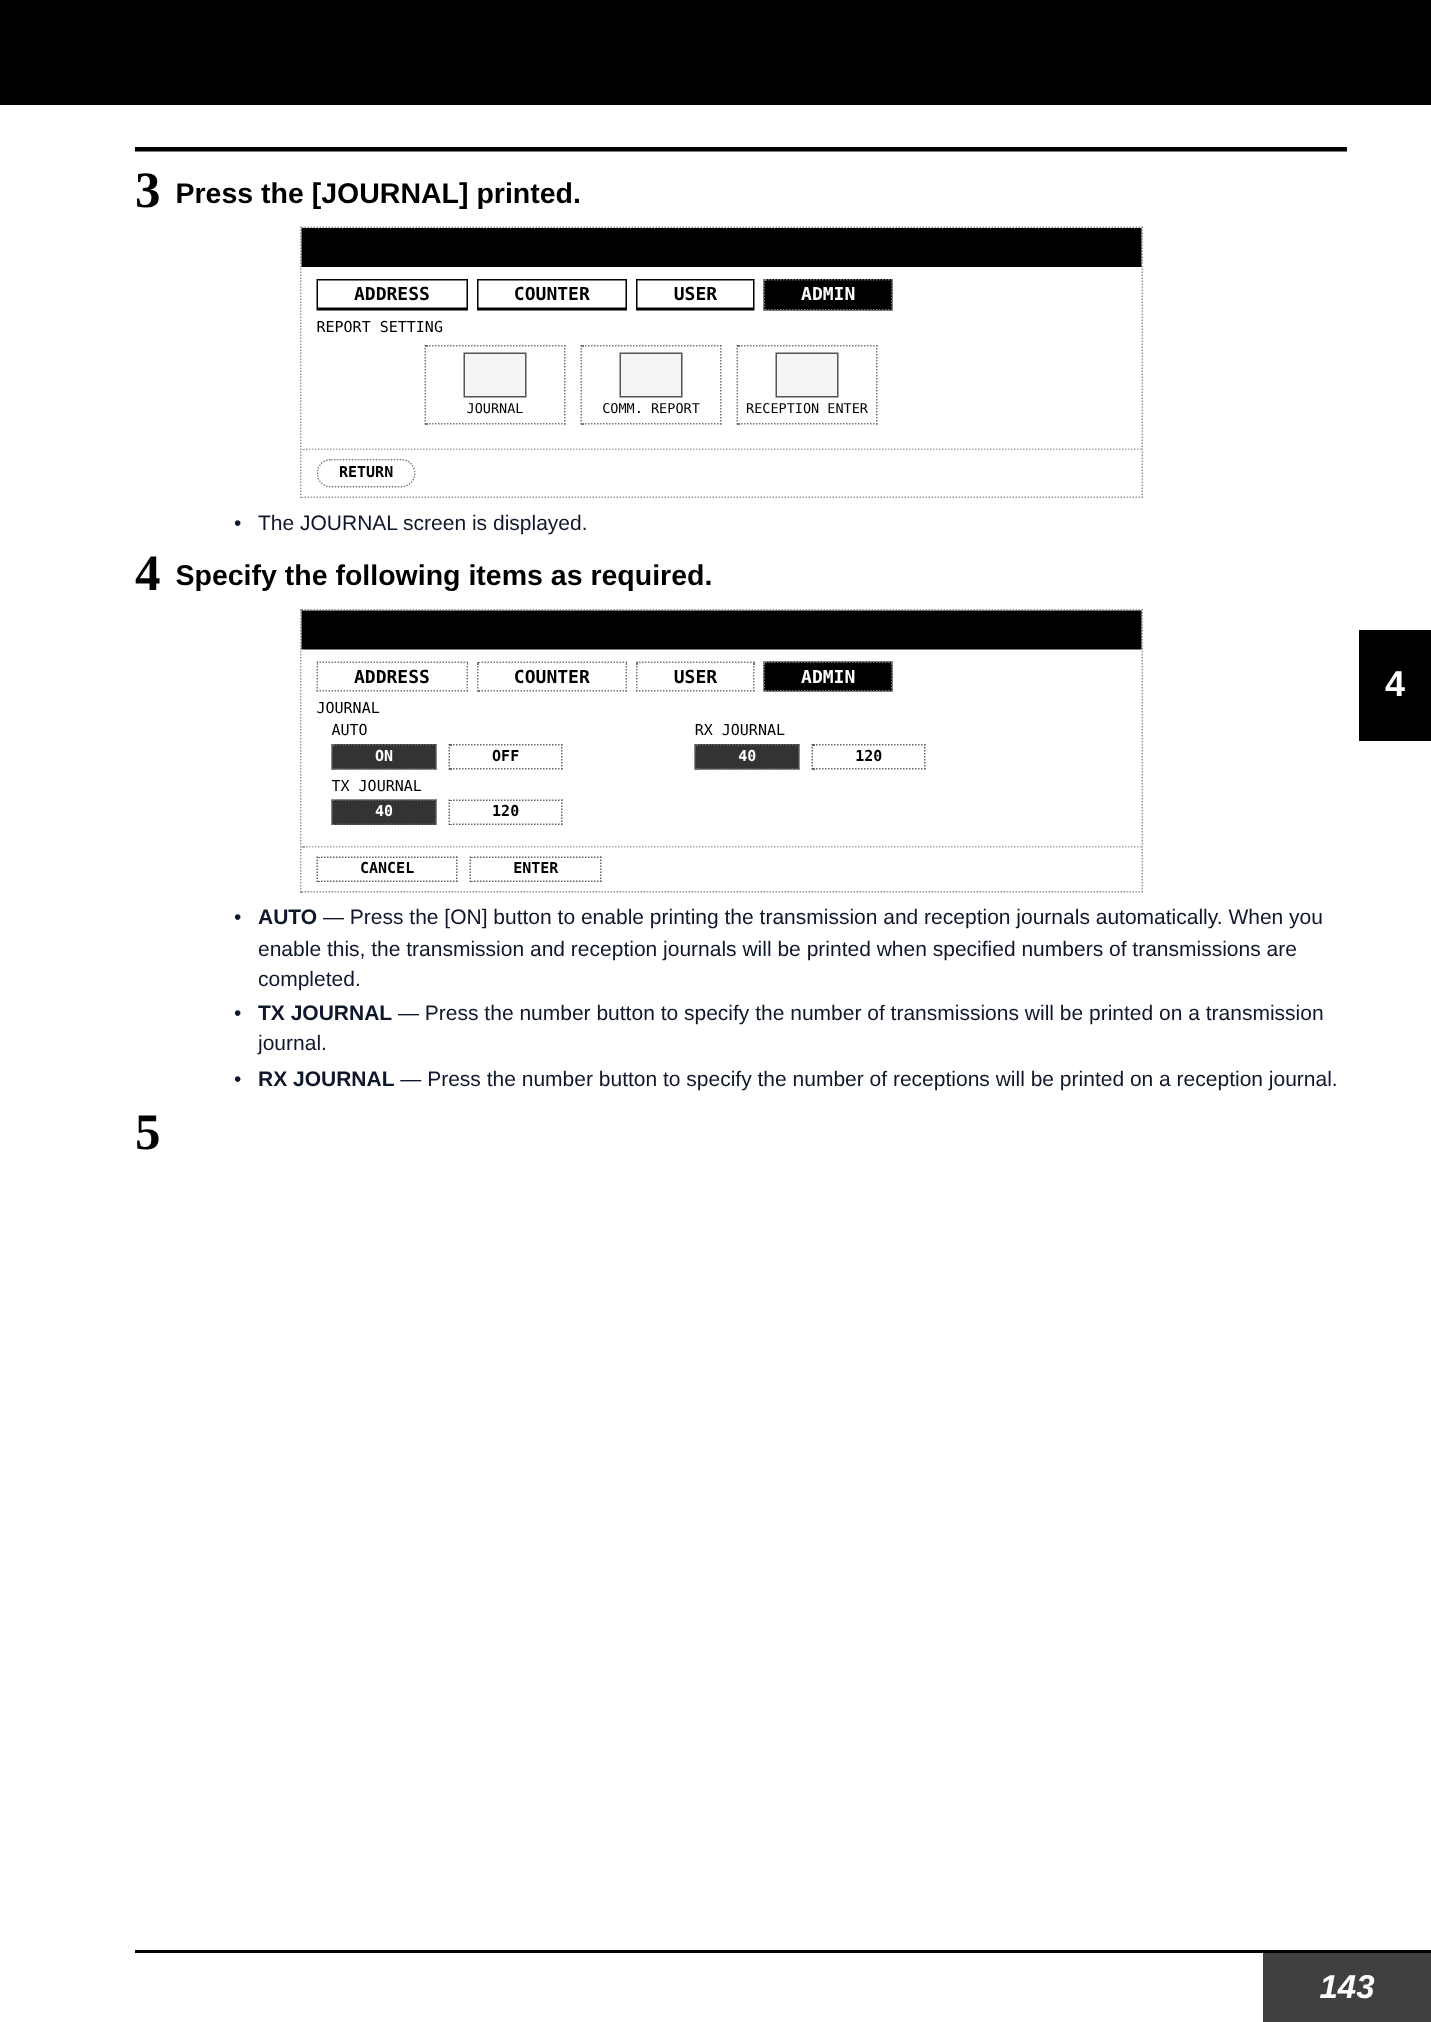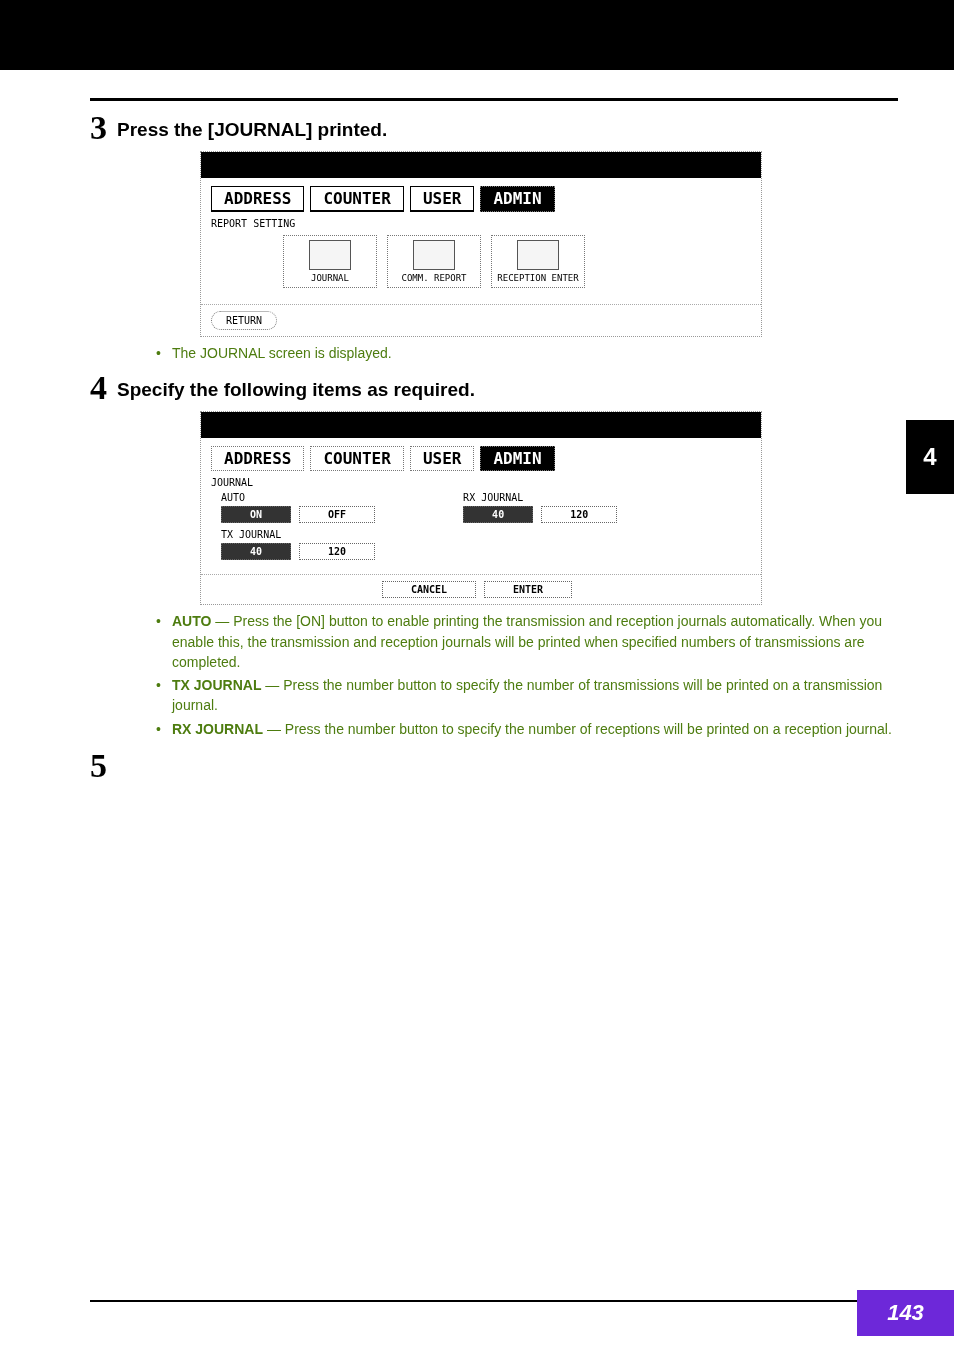--- a/index.html
+++ b/index.html
@@ -2,42 +2,42 @@
 <html><head>
 <meta charset="utf-8">
 <style>
 body{margin:0;background:#fff;font-family:Arial,Helvetica,sans-serif;width:954px}
 .top-black{height:70px;background:#000;margin:0 0 28px 0}
 .content{padding:0 56px 0 90px}
 .hr-main{border-top:3px solid #000;margin:0 0 10px 0}
 .step{display:flex;align-items:flex-start;gap:10px;margin-bottom:6px}
 .step-num{font:bold 34px "Times New Roman",serif;line-height:1}
 .step-title{font:bold 19px Arial;padding-top:8px}
-.sub-bullets{font:14px Arial;padding-left:64px;margin-top:6px;color:#4d7c0f}
+.sub-bullets{font:14px Arial;padding-left:64px;margin-top:6px;color:#0f172a}
 .sub-bullets li{margin-bottom:3px;line-height:1.45}
 .screenshot{width:560px;margin:6px 0 6px 110px;border:1px dotted #999;font-family:monospace;font-size:11px}
 .shot-top{height:26px;background:#000}
 .tabrow{display:flex;gap:6px;padding:8px 10px 2px 10px}
-.tab{padding:2px 12px;font-size:16px;background:#fff;border:1px solid #000;font-weight:bold;border-bottom:2px solid #000}
+.tab{padding:2px 24px;font-size:12px;background:#fff;border:1px solid #000;font-weight:bold;border-bottom:2px solid #000}
 .tab.active{background:#000000;color:#fff}
 .tab.dotted{border:1px dotted #777}
 .shot-body{padding:4px 10px 10px 10px;font-size:10px}
 .icon-btn{display:inline-flex;flex-direction:column;align-items:center;width:84px;border:1px dotted #777;padding:4px;margin-right:10px;font-size:9px}
 .icon-btn .pic{width:40px;height:28px;border:1px solid #555;margin-bottom:3px;background:#f5f5f5}
 .icon-row{display:flex;padding:6px 0 6px 72px}
-.pill-btn{display:inline-block;border:1px dotted #777;padding:3px 14px;font-size:10px;font-weight:normal;border-radius:10px;margin:6px 0 6px 10px;background:#fff}
+.pill-btn{display:inline-block;border:1px dotted #777;padding:3px 14px;font-size:10px;font-weight:bold;border-radius:10px;margin:6px 0 6px 10px;background:#fff}
 .small-btn{display:inline-block;border:1px dotted #666;padding:2px 28px;font-size:10px;font-weight:bold;margin-right:8px}
 .small-btn.active{background:#333;color:#fff}
 .settings-grid{display:flex;gap:80px;padding:4px 10px}
 .set-col{font-size:10px}
 .set-col .lbl{margin-bottom:3px}
 .btn-pair{display:flex}
-.bottom-bar{display:flex;justify-content:center;padding:6px 10px;border-top:1px dotted #aaa}
+.bottom-bar{display:flex;justify-content:flex-start;padding:6px 10px;border-top:1px dotted #aaa}
 .side-tab{position:absolute;right:0;top:420px;width:48px;height:74px;background:#000;color:#fff;font:bold 24px Arial;display:flex;align-items:center;justify-content:center}
-.page-foot{position:fixed;bottom:12px;right:0;width:97px;height:46px;background:#6d28d9;color:#fff;font:bold italic 22px Arial;display:flex;align-items:center;justify-content:center}
+.page-foot{position:fixed;bottom:0;right:0;width:112px;height:46px;background:#404040;color:#fff;font:bold italic 22px Arial;display:flex;align-items:center;justify-content:center}
 .foot-line{position:fixed;bottom:46px;left:90px;right:0;height:2px;background:#000}
 ul.bullet{list-style:none;padding:0;margin:0}
 ul.bullet>li{position:relative;padding-left:18px}
 ul.bullet>li:before{content:"•";position:absolute;left:2px;top:0}
 .bold{font-weight:bold}
 </style>
 </head>
 <body>
 
 <div class="top-black"></div>

